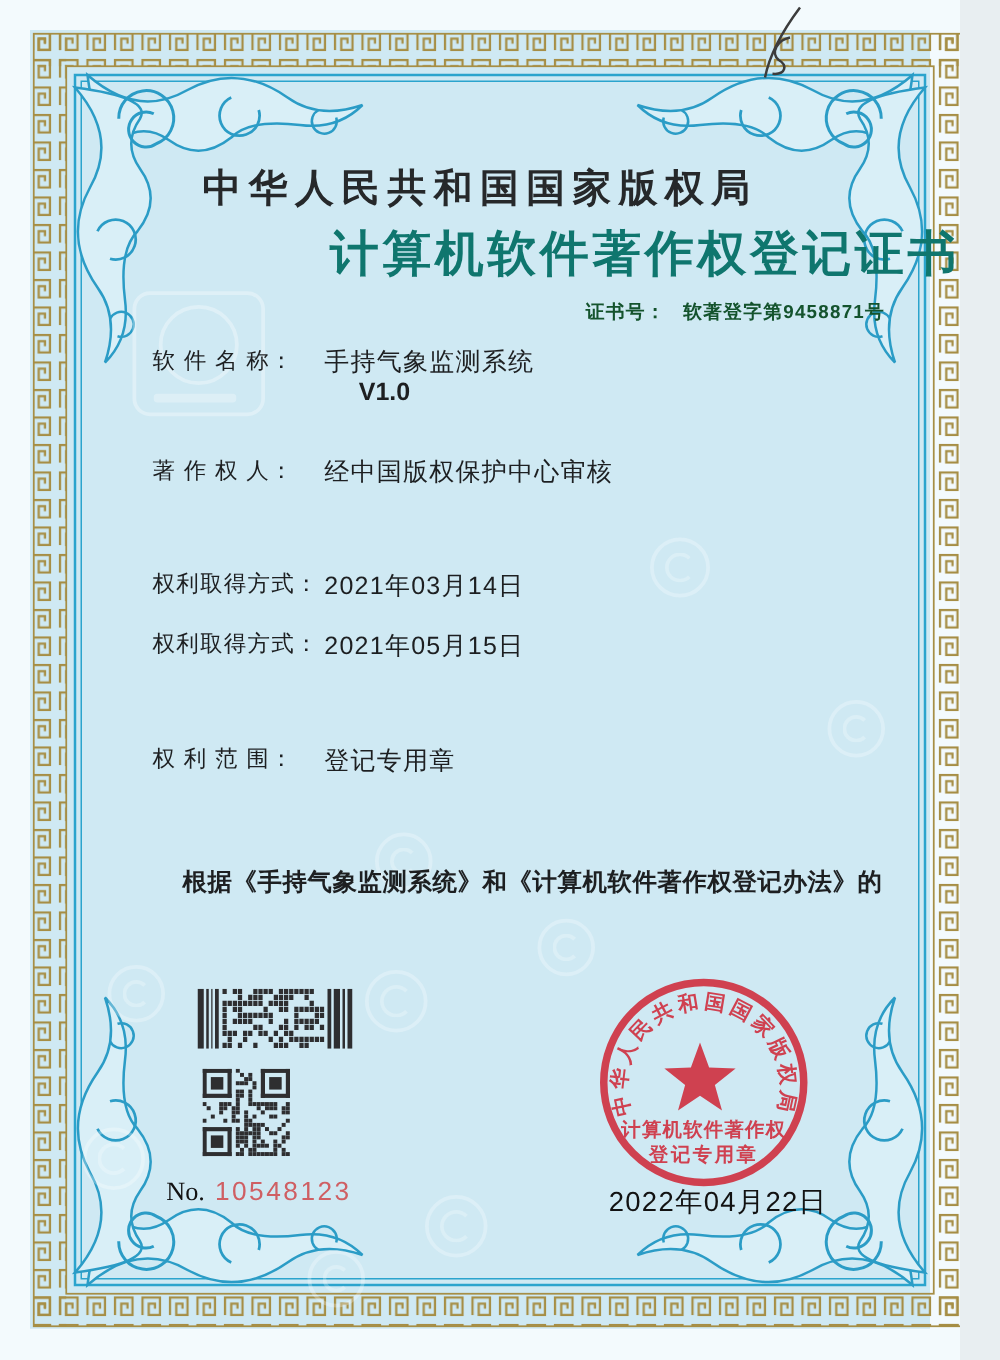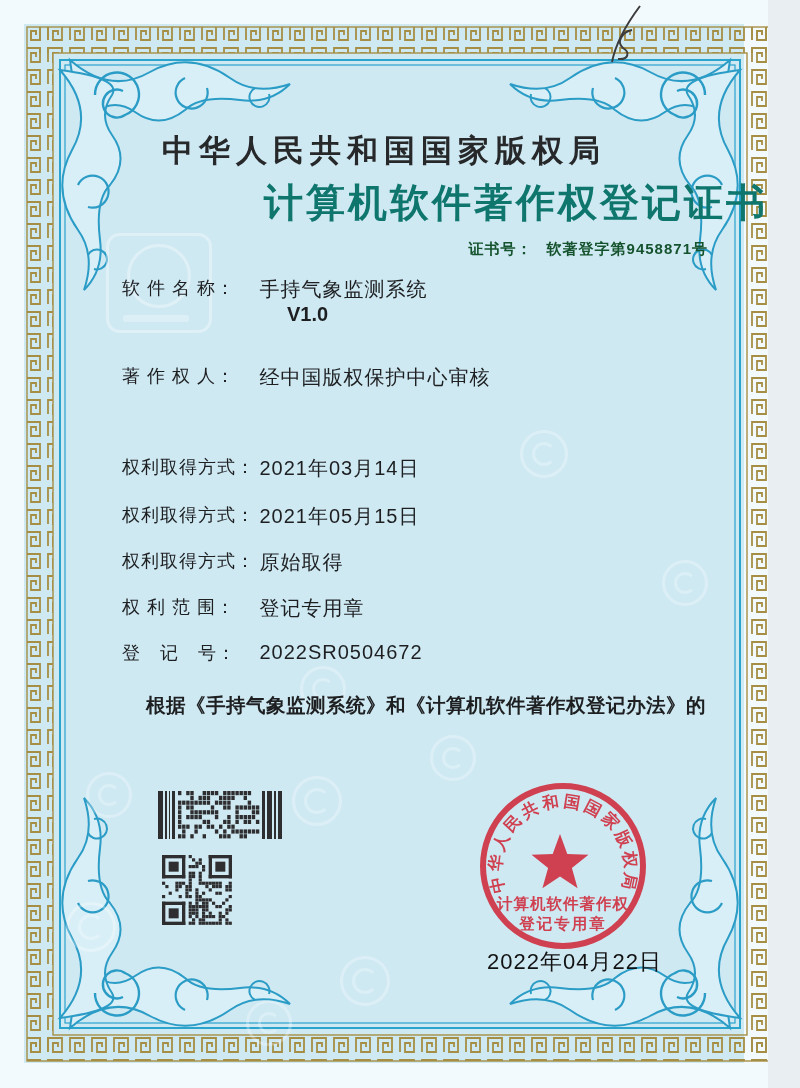--- a/index.html
+++ b/index.html
@@ -107,34 +107,26 @@
   <div class="field-row" style="top:455px">
     <span class="field-label">权利取得方式：</span>
     <span class="field-value">2021年03月14日</span>
   </div>
 
   <div class="field-row" style="top:503px">
     <span class="field-label">权利取得方式：</span>
     <span class="field-value">2021年05月15日</span>
   </div>
 
-  <div class="field-row" style="top:549px">
-    <span class="field-label">权利取得方式：</span>
-    <span class="field-value">原始取得</span>
-  </div>
 
   <div class="field-row" style="top:595px">
     <span class="field-label">权 利 范 围：</span>
     <span class="field-value">登记专用章</span>
   </div>
 
-  <div class="field-row" style="top:641px">
-    <span class="field-label">登　记　号：</span>
-    <span class="field-value">2022SR0504672</span>
-  </div>
 
   <div class="abs stmt" style="left:146px;top:692px">根据《手持气象监测系统》和《计算机软件著作权登记办法》的</div>
 
   <svg class="abs" style="left:158px;top:791px" width="124" height="48" id="barcode-svg">
       <rect x="0" y="0" width="5" height="48" fill="#2e2e30"></rect>
       <rect x="7" y="0" width="2" height="48" fill="#2e2e30"></rect>
       <rect x="11" y="0" width="1" height="48" fill="#2e2e30"></rect>
       <rect x="14" y="0" width="3" height="48" fill="#2e2e30"></rect>
       <rect x="104" y="0" width="3" height="48" fill="#2e2e30"></rect>
       <rect x="109" y="0" width="5" height="48" fill="#2e2e30"></rect>
@@ -383,20 +375,23 @@
       <rect x="63.333333333333336" y="66.66666666666667" width="3.1666666666666665" height="3.1666666666666665" fill="#2e2e30"></rect>
       <rect x="66.66666666666667" y="26.666666666666668" width="3.1666666666666665" height="3.1666666666666665" fill="#2e2e30"></rect>
       <rect x="66.66666666666667" y="30" width="3.1666666666666665" height="3.1666666666666665" fill="#2e2e30"></rect>
       <rect x="66.66666666666667" y="33.333333333333336" width="3.1666666666666665" height="3.1666666666666665" fill="#2e2e30"></rect>
       <rect x="66.66666666666667" y="40" width="3.1666666666666665" height="3.1666666666666665" fill="#2e2e30"></rect>
       <rect x="66.66666666666667" y="50" width="3.1666666666666665" height="3.1666666666666665" fill="#2e2e30"></rect>
       <rect x="66.66666666666667" y="53.333333333333336" width="3.1666666666666665" height="3.1666666666666665" fill="#2e2e30"></rect>
       <rect x="66.66666666666667" y="66.66666666666667" width="3.1666666666666665" height="3.1666666666666665" fill="#2e2e30"></rect>
     </svg>
 
+  <div class="abs serial">
+    <span>No.</span><span class="num">10548123</span>
+  </div>
 
   <svg class="abs seal-wrap" width="210" height="210" viewBox="0 0 210 210">
     <g opacity="0.9">
       <circle cx="105" cy="96" r="80" fill="none" stroke="#d02f3f" stroke-width="6"></circle>
       <path id="sealArc" d="M46,118 A62,62 0 1 1 164,118" fill="none"></path>
       <text font-size="16.5" font-weight="bold" fill="#d02f3f" letter-spacing="3.5" font-family="Liberation Sans, DejaVu Sans, sans-serif">
         <textPath href="#sealArc" startOffset="50%" text-anchor="middle">中华人民共和国国家版权局</textPath>
       </text>
       <polygon fill="#d02f3f" points="102,64 109.3,83.9 130.5,84.7 113.9,97.9 119.6,118.3 102,106.5 84.4,118.3 90.1,97.9 73.5,84.7 94.7,83.9"></polygon>
       <text x="105" y="139" text-anchor="middle" font-size="15.5" font-weight="bold" fill="#d02f3f" letter-spacing="1" font-family="Liberation Sans, DejaVu Sans, sans-serif">计算机软件著作权</text>

